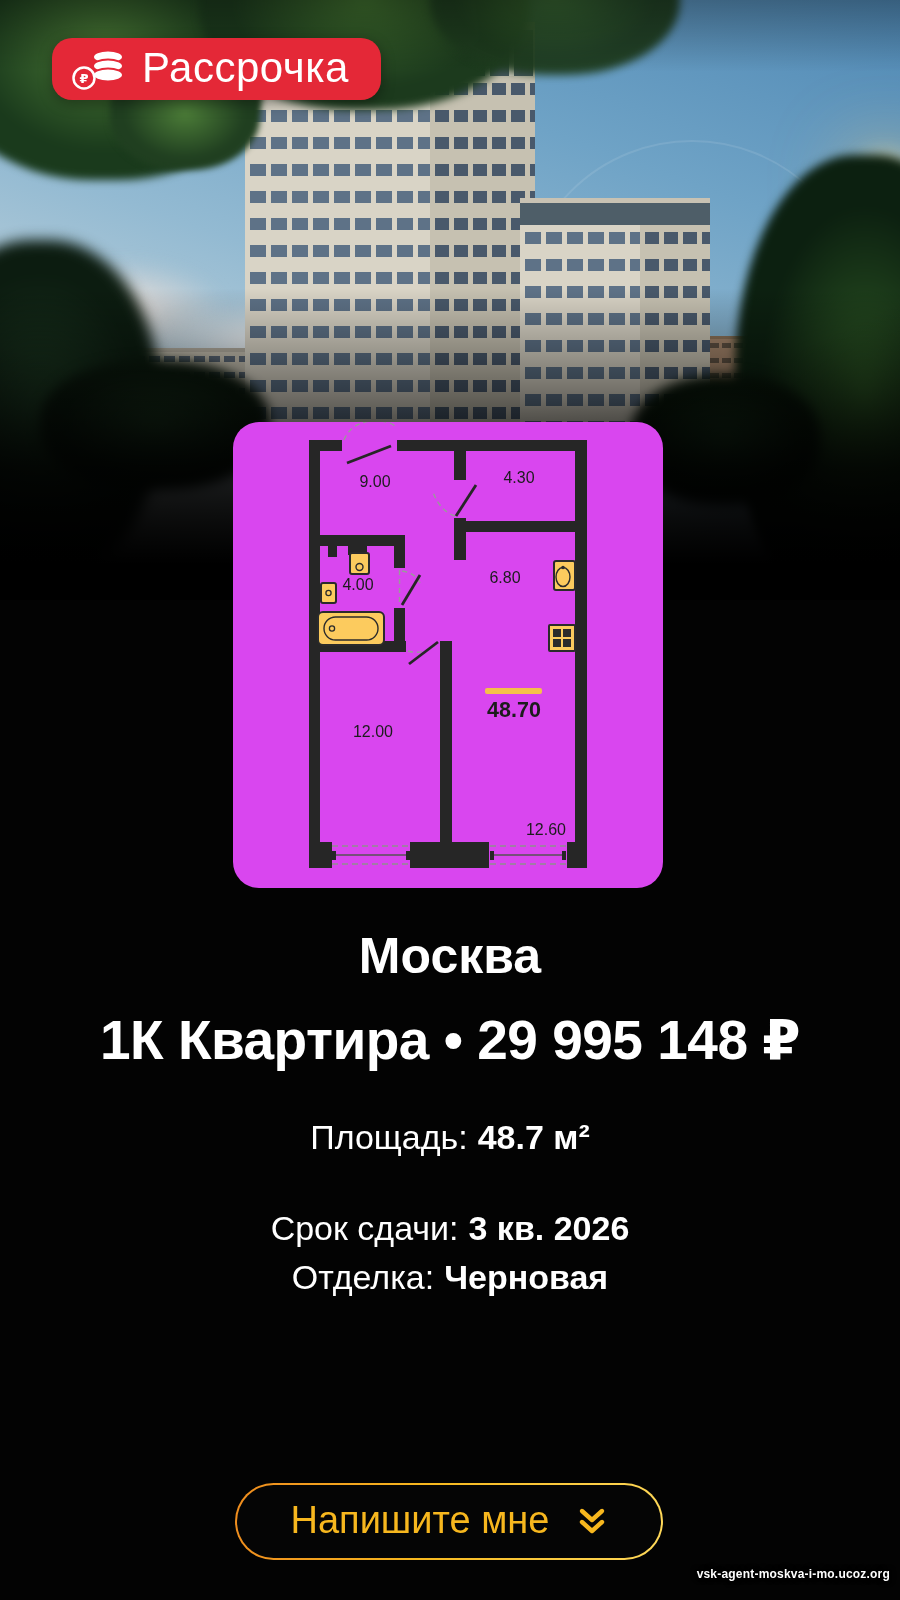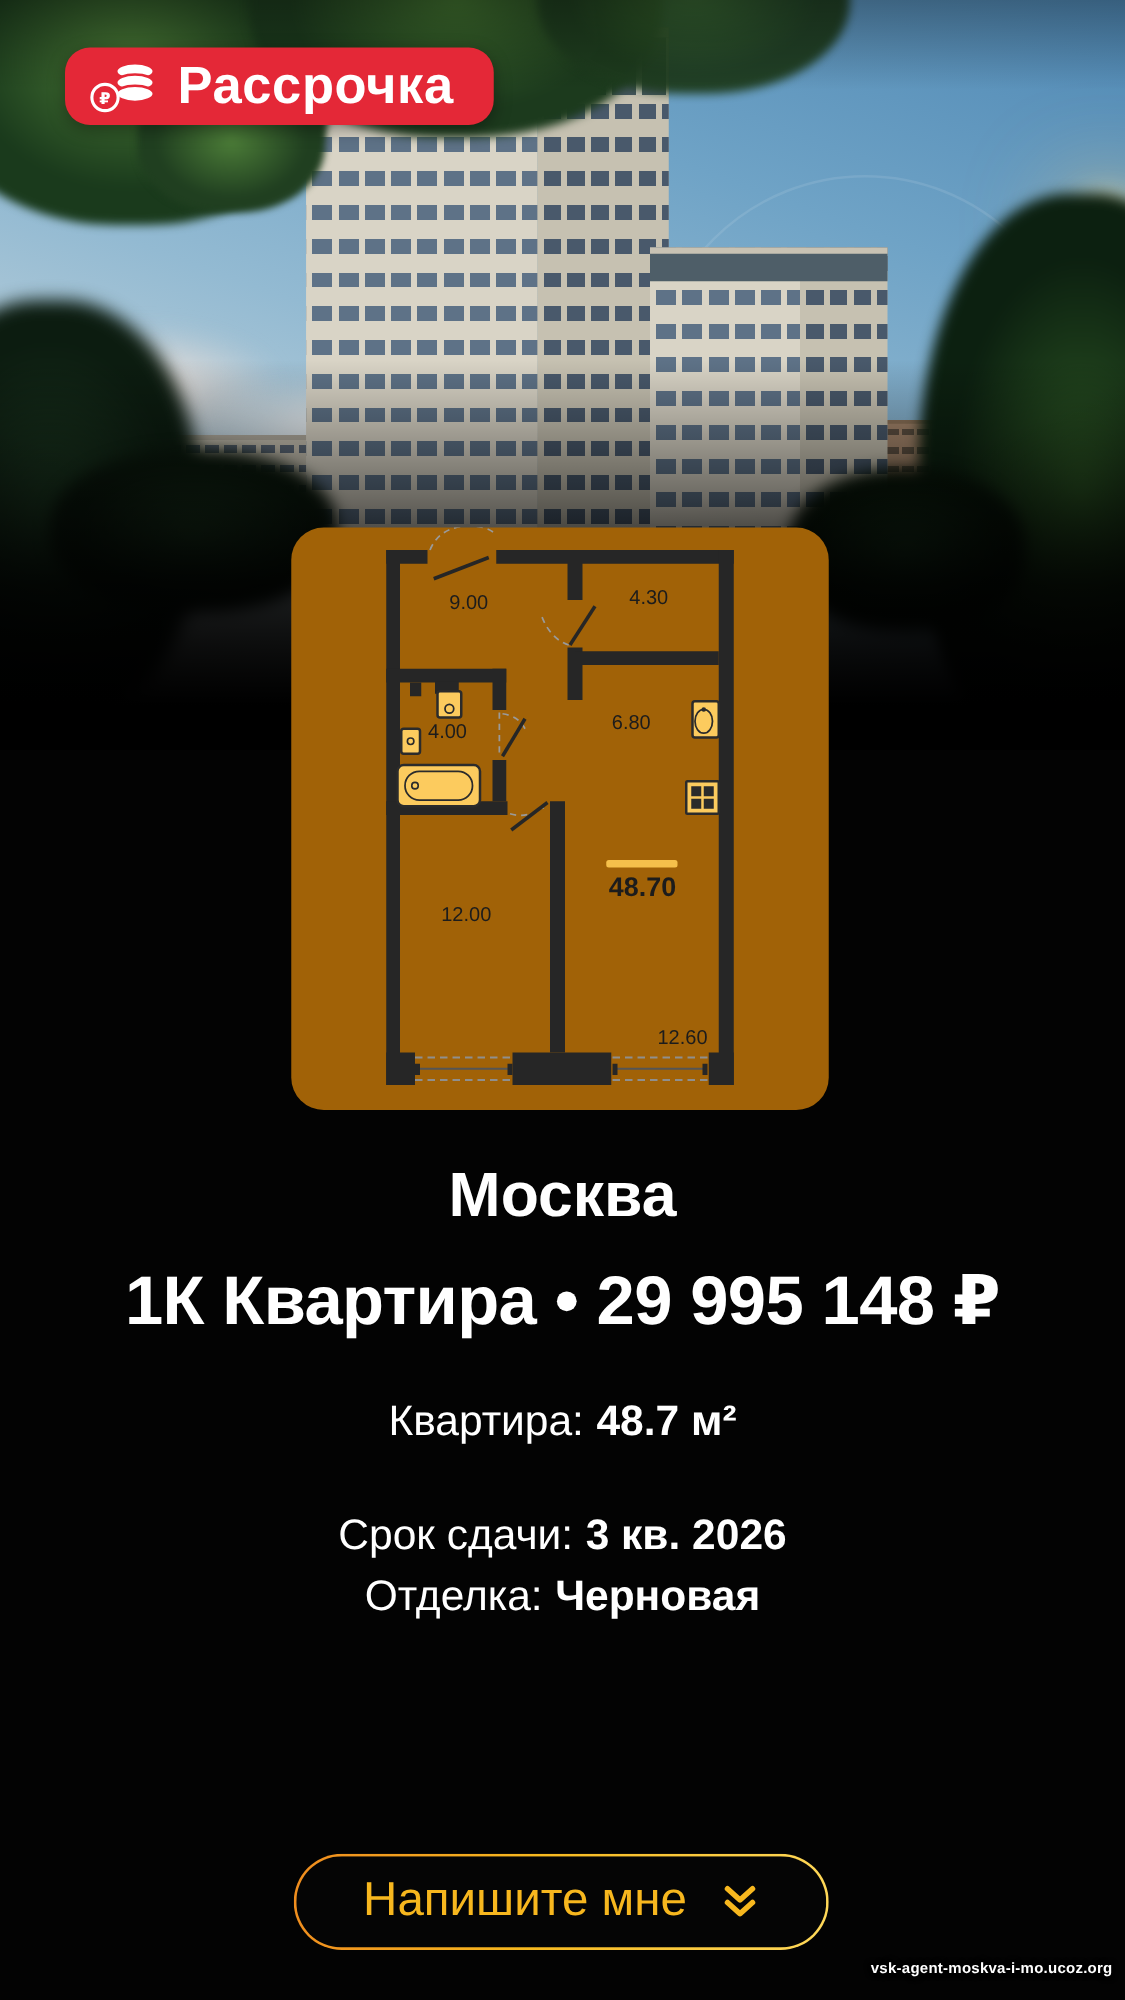--- a/index.html
+++ b/index.html
@@ -57,24 +57,24 @@
   .tree-right{left:735px;top:155px;width:260px;height:470px;background:radial-gradient(closest-side,#2e5a25,#0c2010 78%);filter:blur(5px);}
   .tree-right2{left:630px;top:375px;width:190px;height:130px;background:radial-gradient(closest-side,#16311a,#081509 80%);filter:blur(6px);}
 
   .vignette{position:absolute;inset:0;background:
     linear-gradient(to bottom,rgba(0,0,0,.30) 0%,rgba(0,0,0,0) 12%,rgba(0,0,0,0) 48%,rgba(0,0,0,.82) 78%,#000 94%),
     radial-gradient(150% 100% at 45% 22%,rgba(0,0,0,0) 46%,rgba(0,0,0,.5) 76%,rgba(0,0,0,.95) 100%);}
 
   
   .badge{position:absolute;left:52px;top:38px;height:62px;display:flex;align-items:center;gap:14px;
     padding:0 32px 0 20px;background:#e42837;border-radius:20px;box-shadow:0 4px 14px rgba(0,0,0,.35);}
-  .badge-label{color:#fff;font-size:42px;font-weight:700;letter-spacing:.5px;line-height:1;padding-bottom:3px;text-align:center;}
-
-  
-  .plan-card{position:absolute;left:233px;top:422px;width:430px;height:466px;background:#a16207;border-radius:26px;overflow:hidden;}
+  .badge-label{color:#fff;font-size:42px;font-weight:400;letter-spacing:.5px;line-height:1;padding-bottom:3px;text-align:center;}
+
+  
+  .plan-card{position:absolute;left:233px;top:422px;width:430px;height:466px;background:#d946ef;border-radius:26px;overflow:hidden;}
   .plan-card svg{position:absolute;left:66px;top:-2px;}
 
   
   .location-row{position:absolute;left:0;top:912px;width:900px;height:66px;display:flex;align-items:center;justify-content:center;gap:22px;flex-direction:column;}
   .location-city{color:#fff;font-size:50px;font-weight:700;line-height:1;}
   .title{position:absolute;left:0;top:1008px;width:900px;text-align:center;color:#fff;font-size:55px;font-weight:700;letter-spacing:-.5px;}
   .detail-row{position:absolute;left:0;width:900px;text-align:center;color:#fff;font-size:34px;line-height:44px;}
   .detail-row .lbl{font-weight:400;}
   .detail-row .val{font-weight:700;margin-left:10px;}
   .d1{top:1115px;} .d2{top:1206px;} .d3{top:1255px;}
@@ -242,21 +242,21 @@
     <svg width="36" height="54" viewBox="0 0 36 54">
       <path d="M18 1 C8.6 1 1 8.6 1 18 c0 12.2 17 34 17 34 s17-21.8 17-34 C35 8.6 27.4 1 18 1 Z" fill="#e42837"></path>
       <circle cx="18" cy="17.5" r="6.2" fill="#23120f"></circle>
     </svg>
     <span class="location-city">Москва</span>
   </div>
 
   <div class="title">1К Квартира • 29 995 148 ₽</div>
 
   <div class="detail-row d1">
-    <span class="lbl">Квартира:</span><span class="val">48.7 м²</span>
+    <span class="lbl">Площадь:</span><span class="val">48.7 м²</span>
   </div>
   <div class="detail-row d2">
     <span class="lbl">Срок сдачи:</span><span class="val">3 кв. 2026</span>
   </div>
   <div class="detail-row d3">
     <span class="lbl">Отделка:</span><span class="val">Черновая</span>
   </div>
 
   <button class="cta">
     <span class="cta-label">Напишите мне</span>

